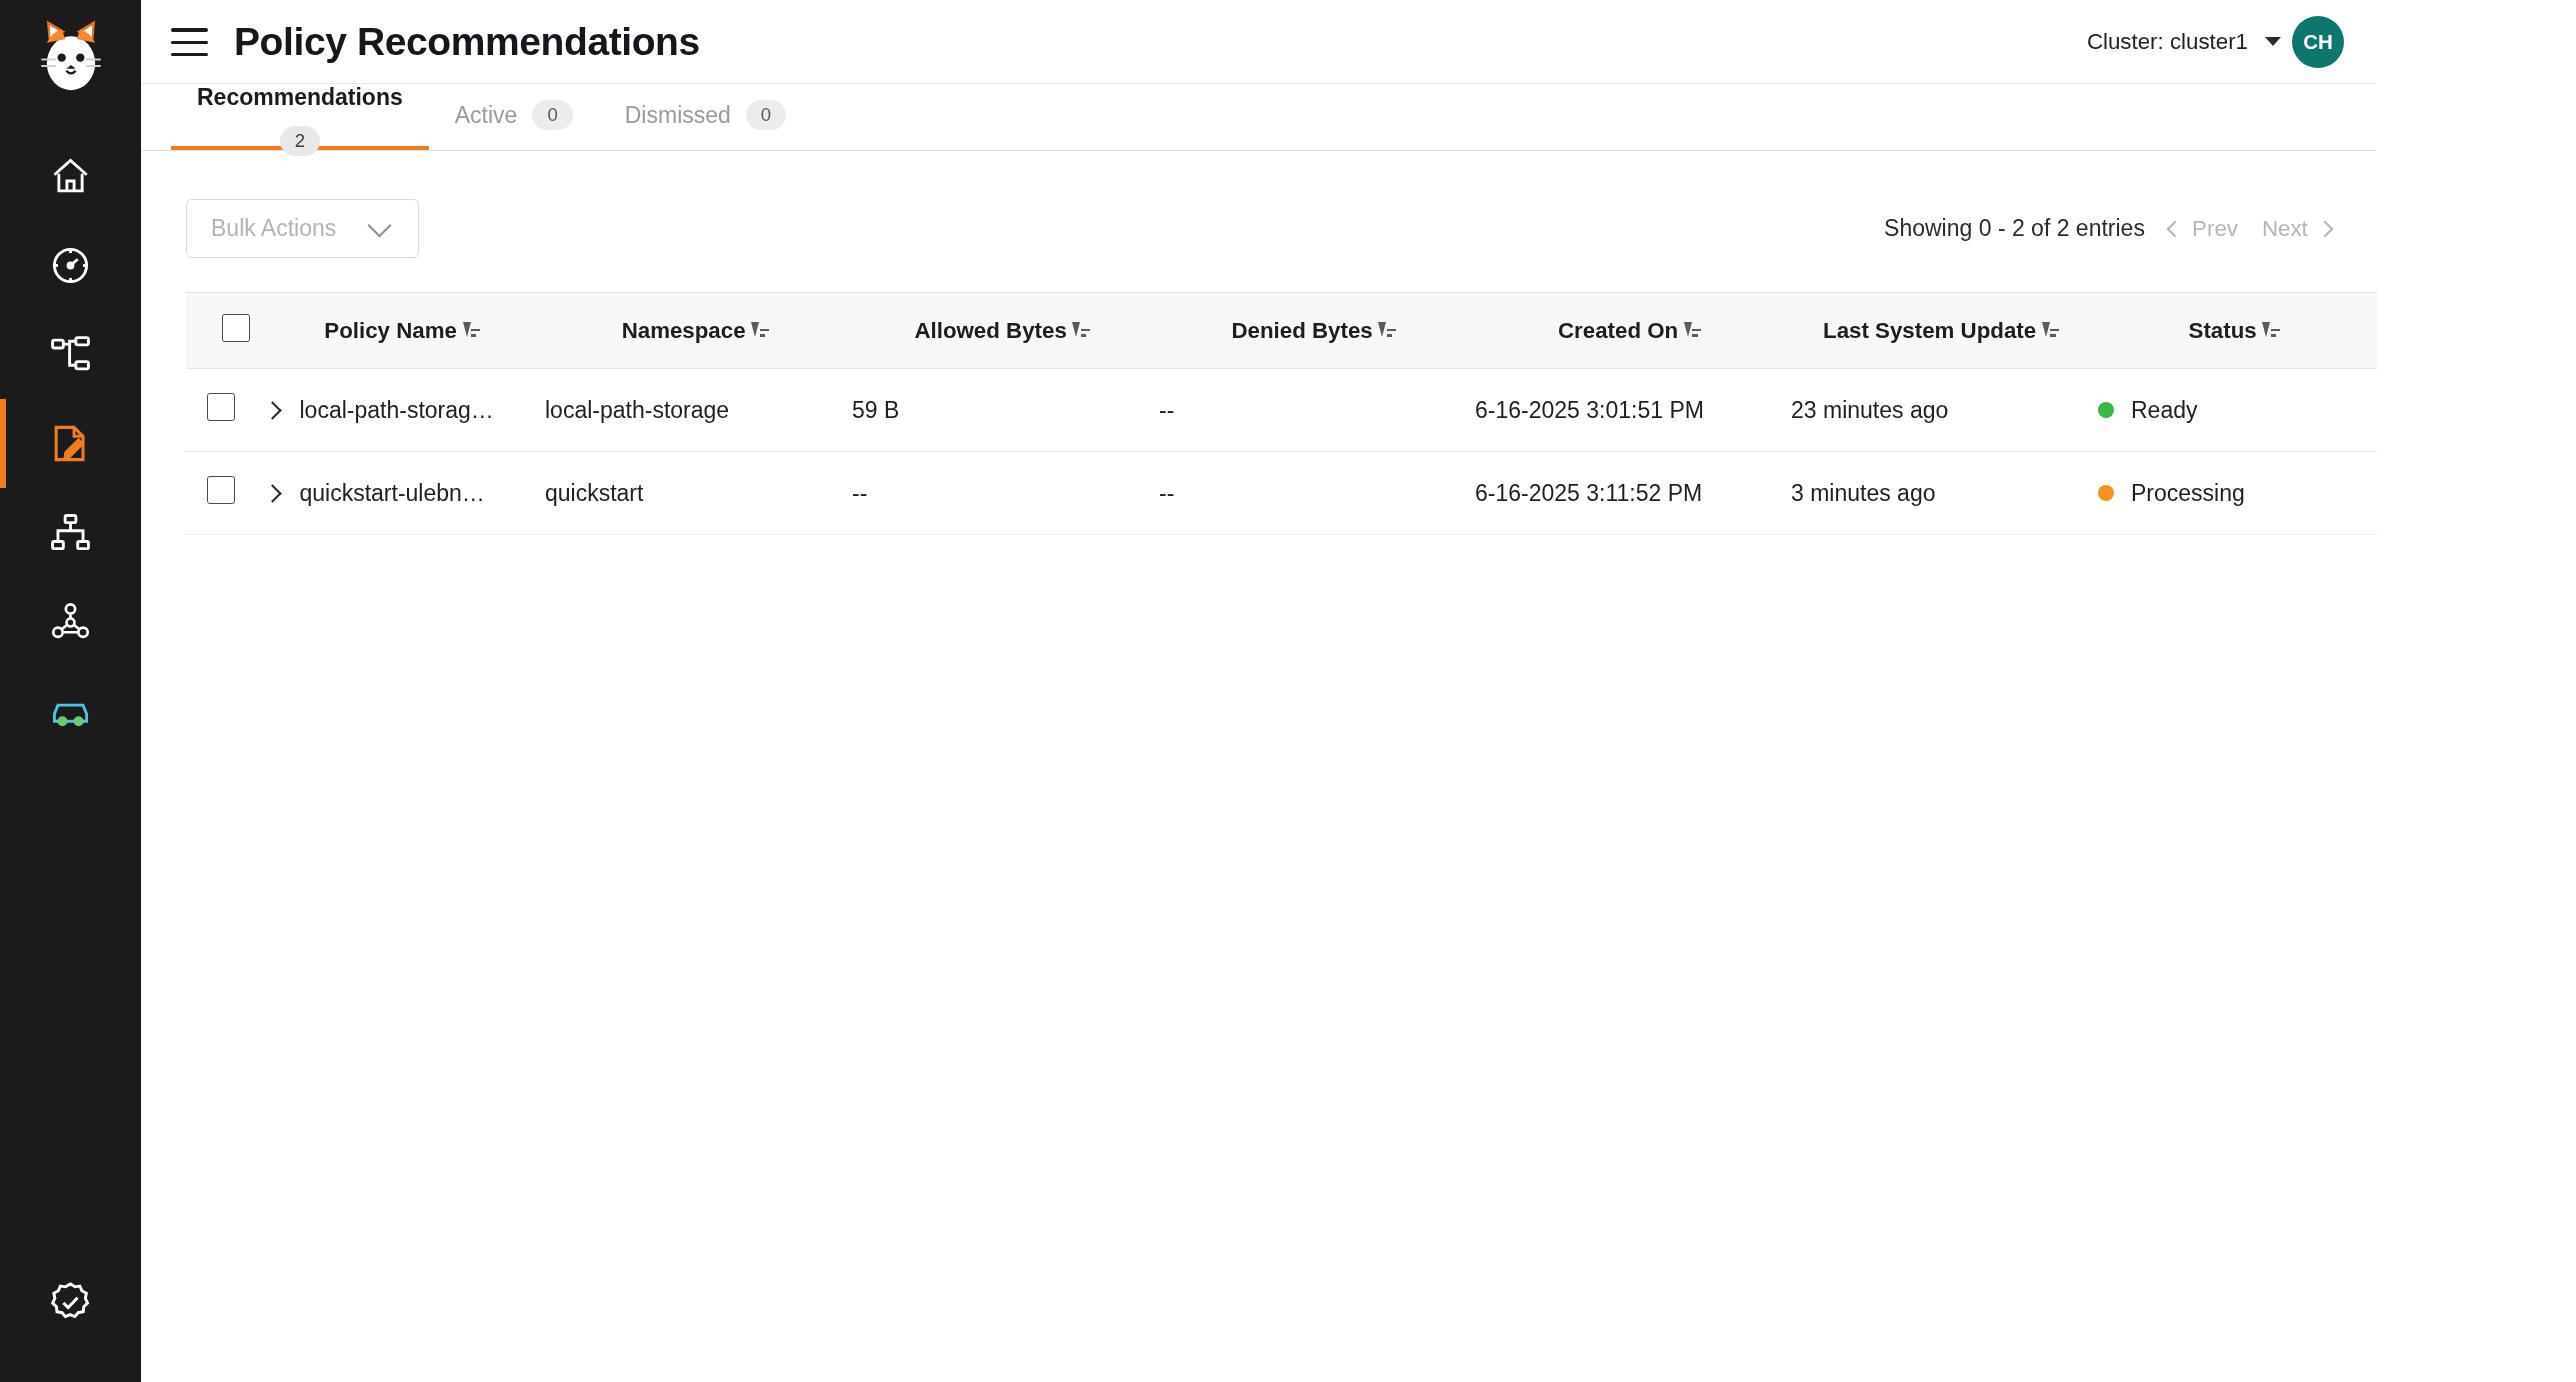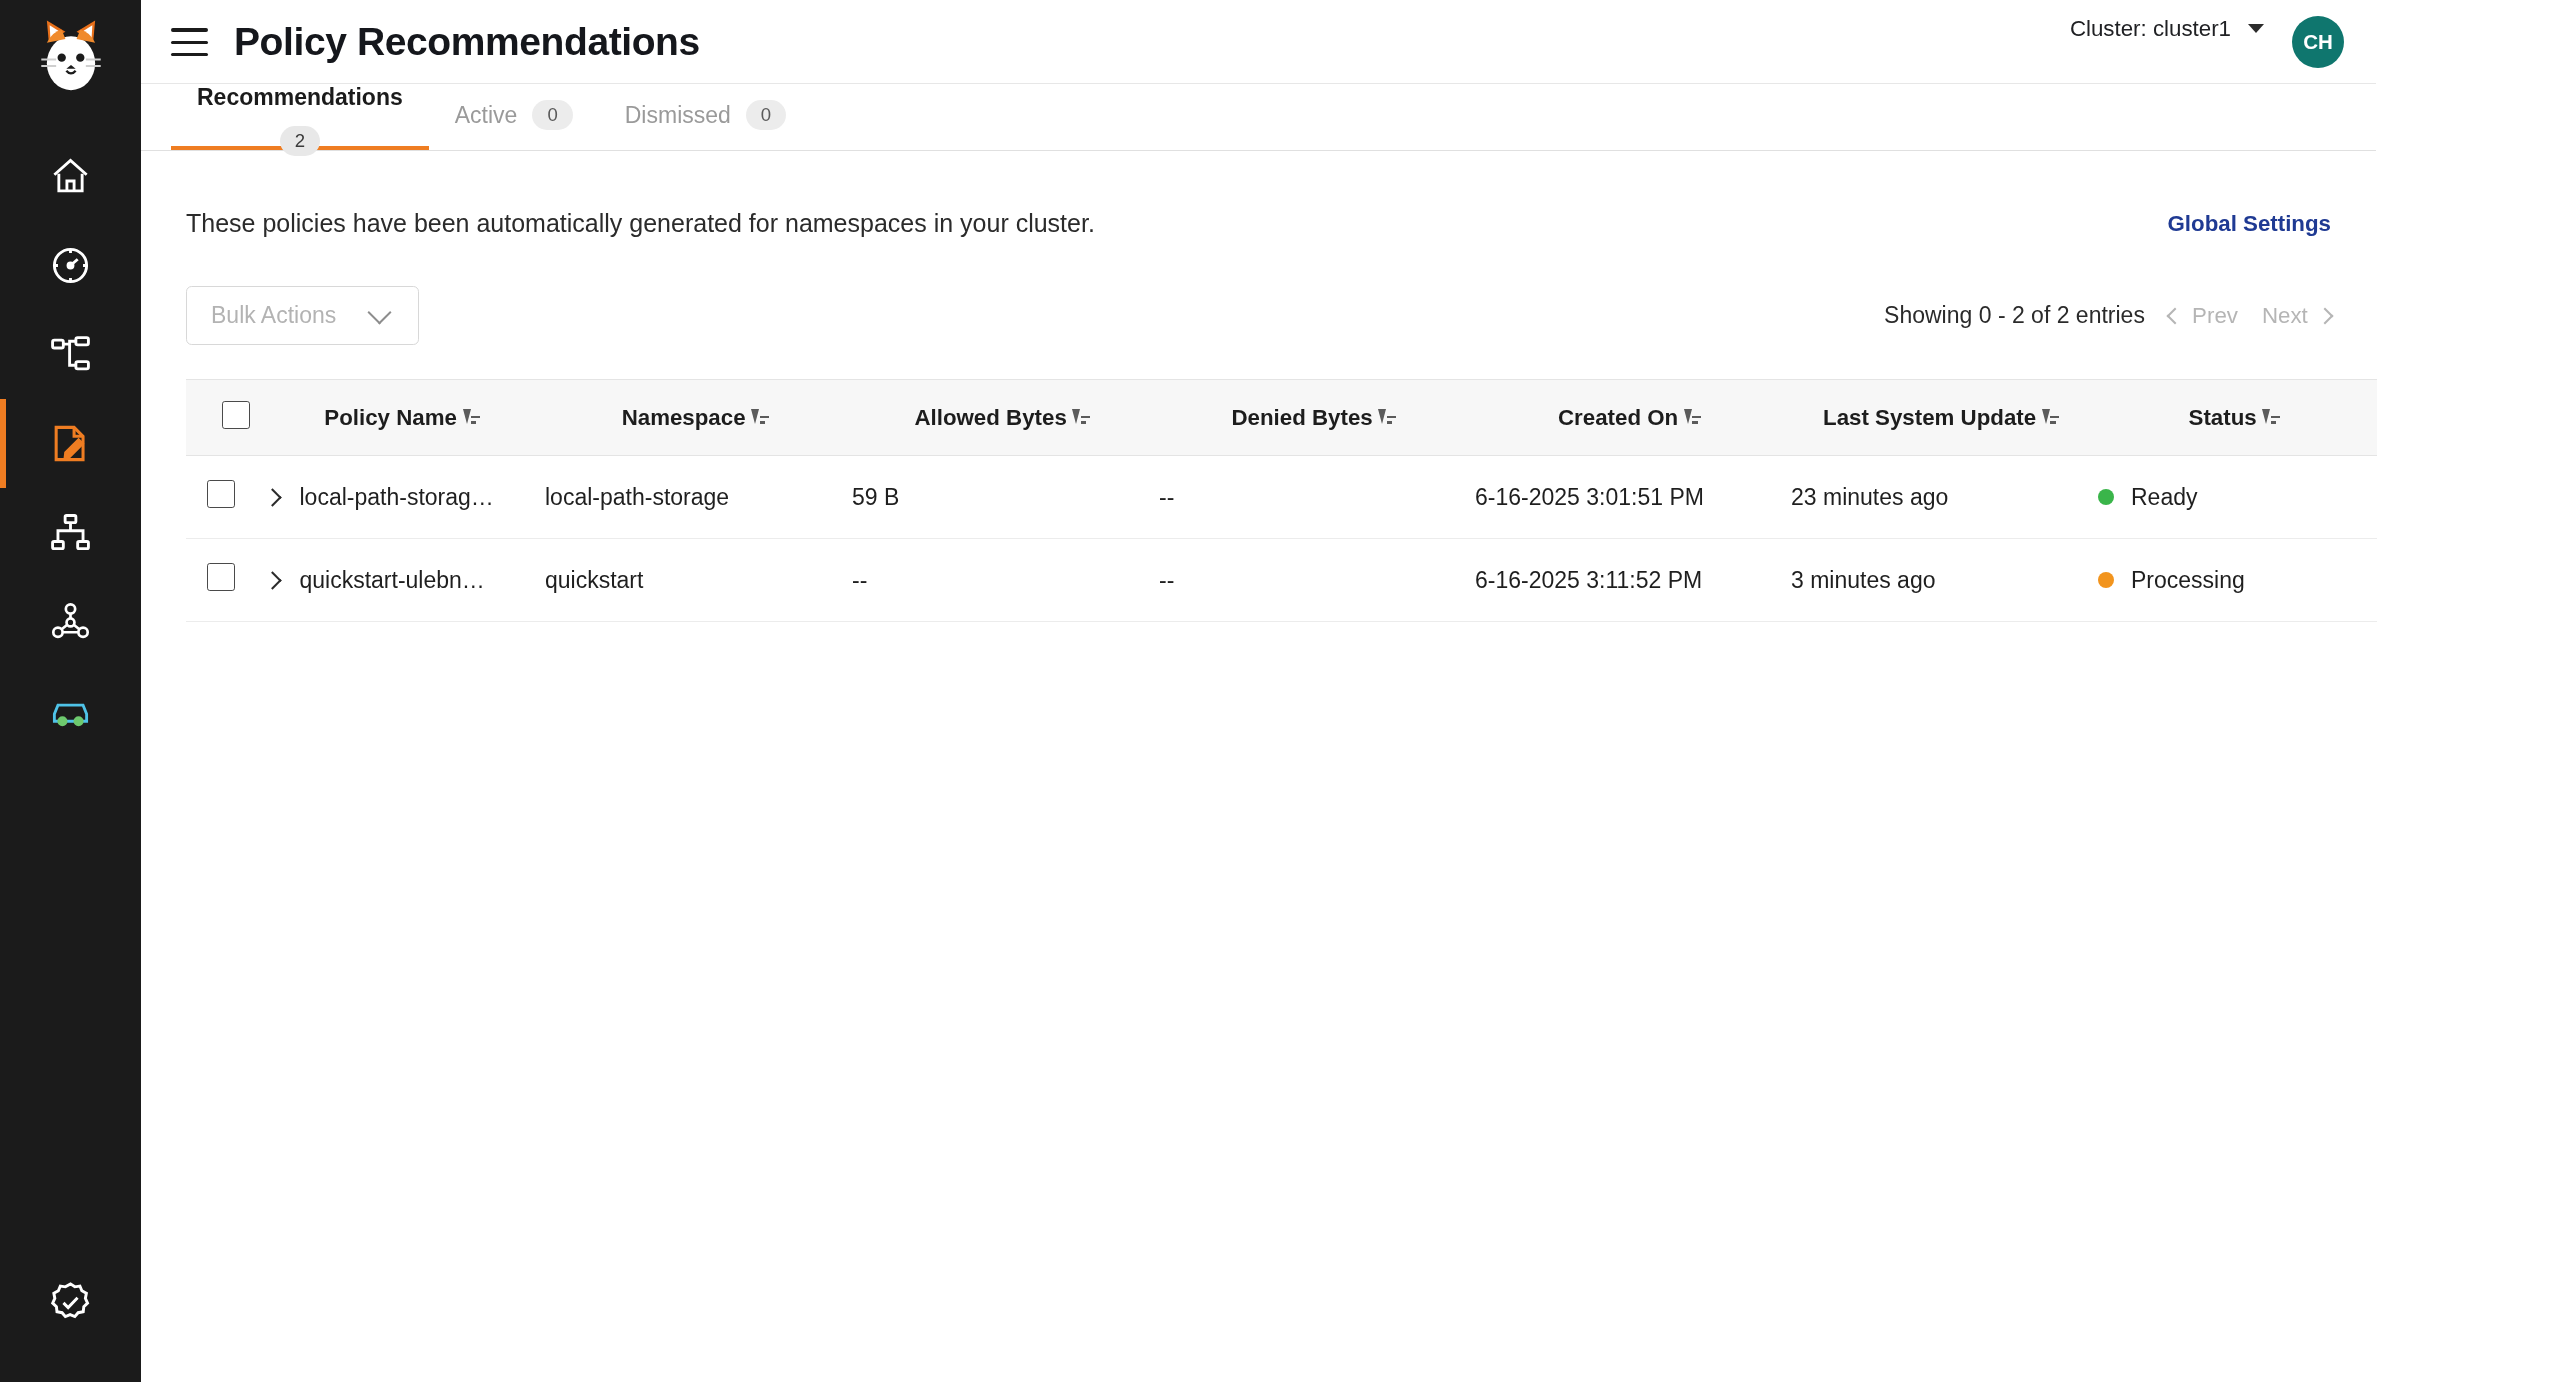--- a/index.html
+++ b/index.html
@@ -101,22 +101,22 @@
   .page-title {
     font-size: 39px;
     font-weight: bold;
     color: #15171c;
     letter-spacing: -0.4px;
     white-space: nowrap;
   }
   .topbar-right {
     margin-left: auto;
     display: flex;
-    align-items: flex-start;
-    gap: 28px;
+    align-items: center;
+    gap: 11px;
   }
   .cluster-select {
     display: flex;
     align-items: center;
     gap: 17px;
     font-size: 22.3px;
     color: #202124;
     cursor: pointer;
   }
   .caret-down {
@@ -469,24 +469,20 @@
         <span class="count">0</span>
       </div>
       <div class="tab">
         <span>Dismissed</span>
         <span class="count">0</span>
       </div>
     </div>
 
     <div class="content">
 
-      <div class="desc-row">
-        <div class="desc-text">These policies have been automatically generated for namespaces in your cluster.</div>
-        <div class="global-settings">Global Settings</div>
-      </div>
 
       <div class="actions-row">
         <div class="bulk-actions">
           <span>Bulk Actions</span>
           <span class="chev"></span>
         </div>
         <div class="pagination">
           <span>Showing 0 - 2 of 2 entries</span>
           <span class="pager-btn">
             <span class="arrow-l"></span>

